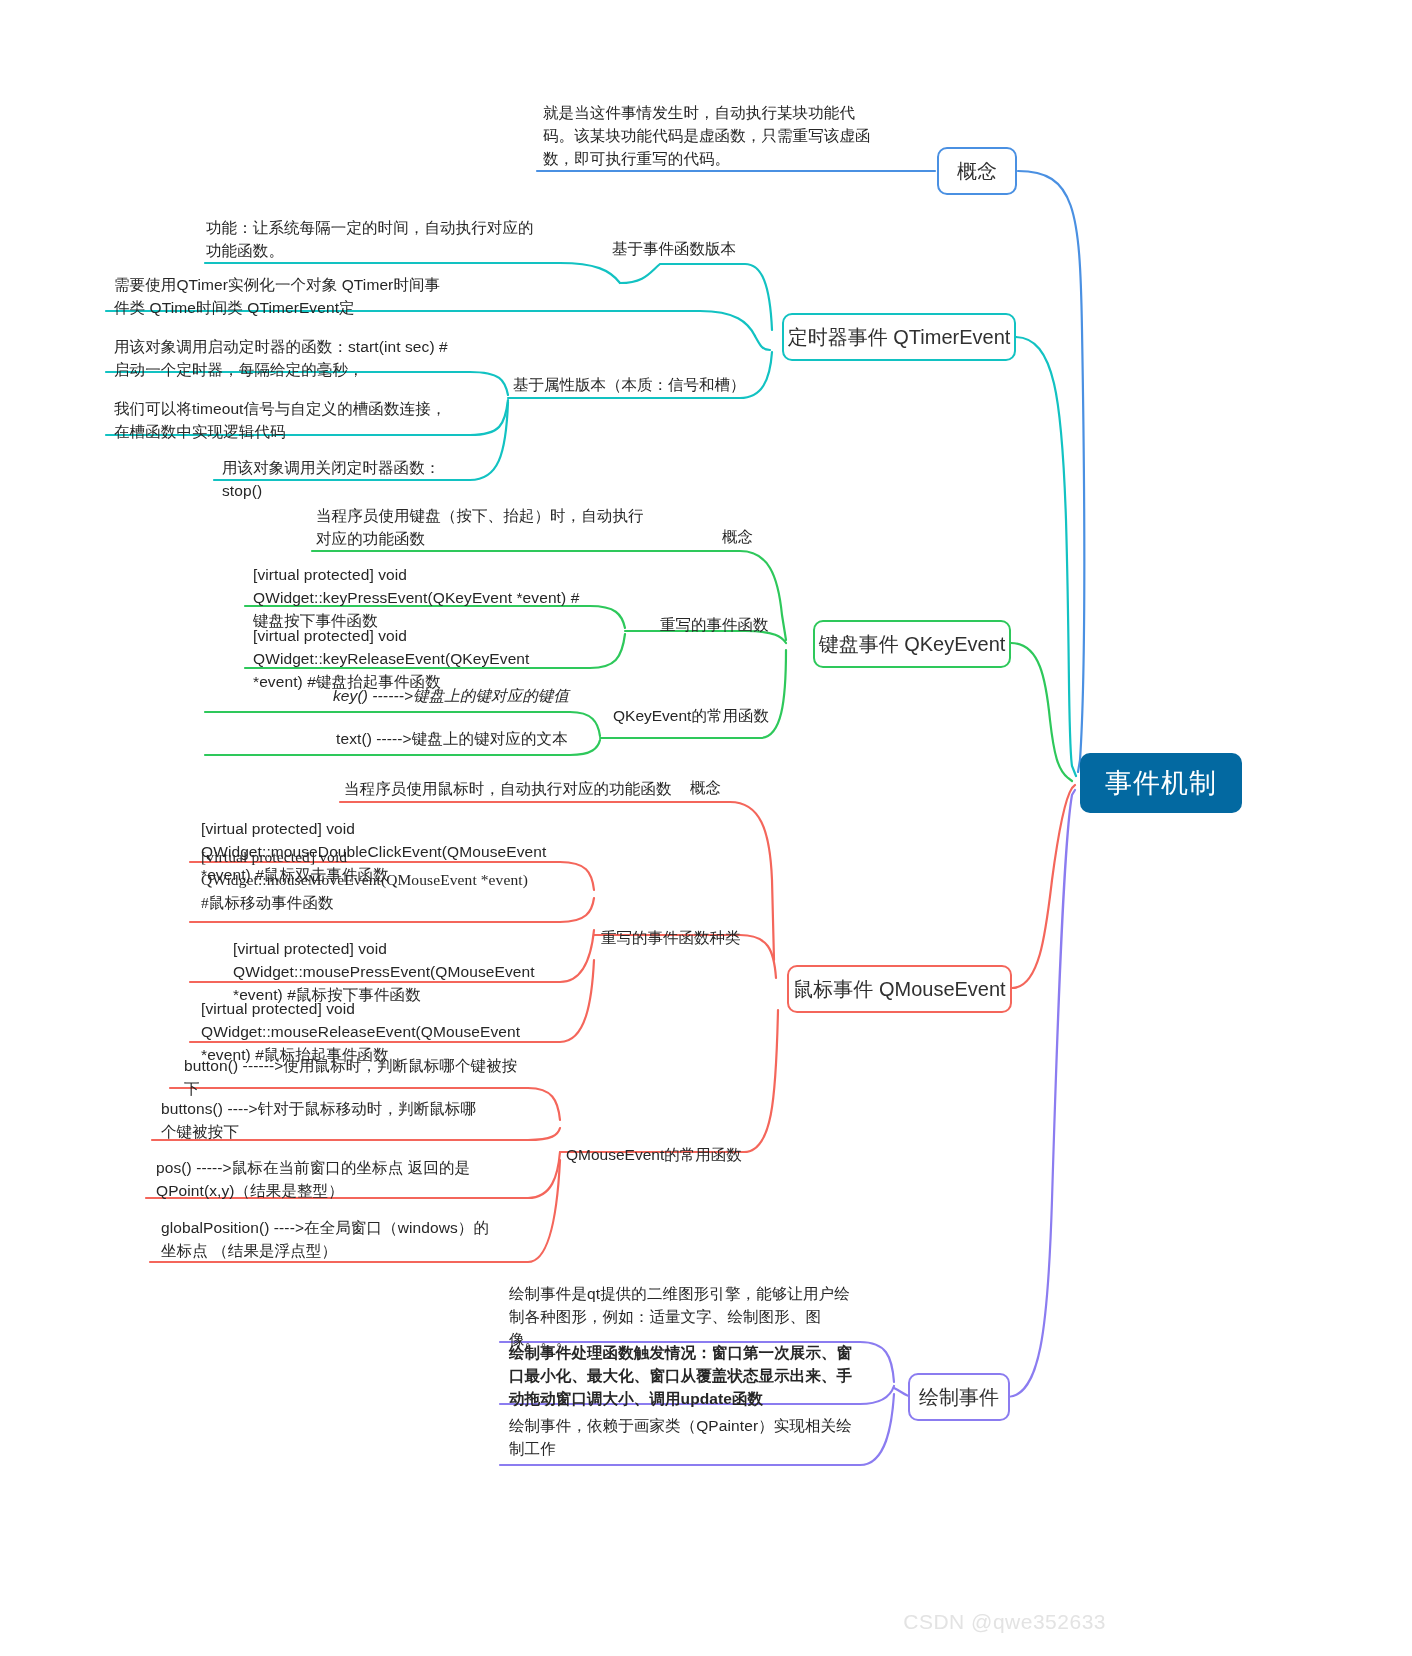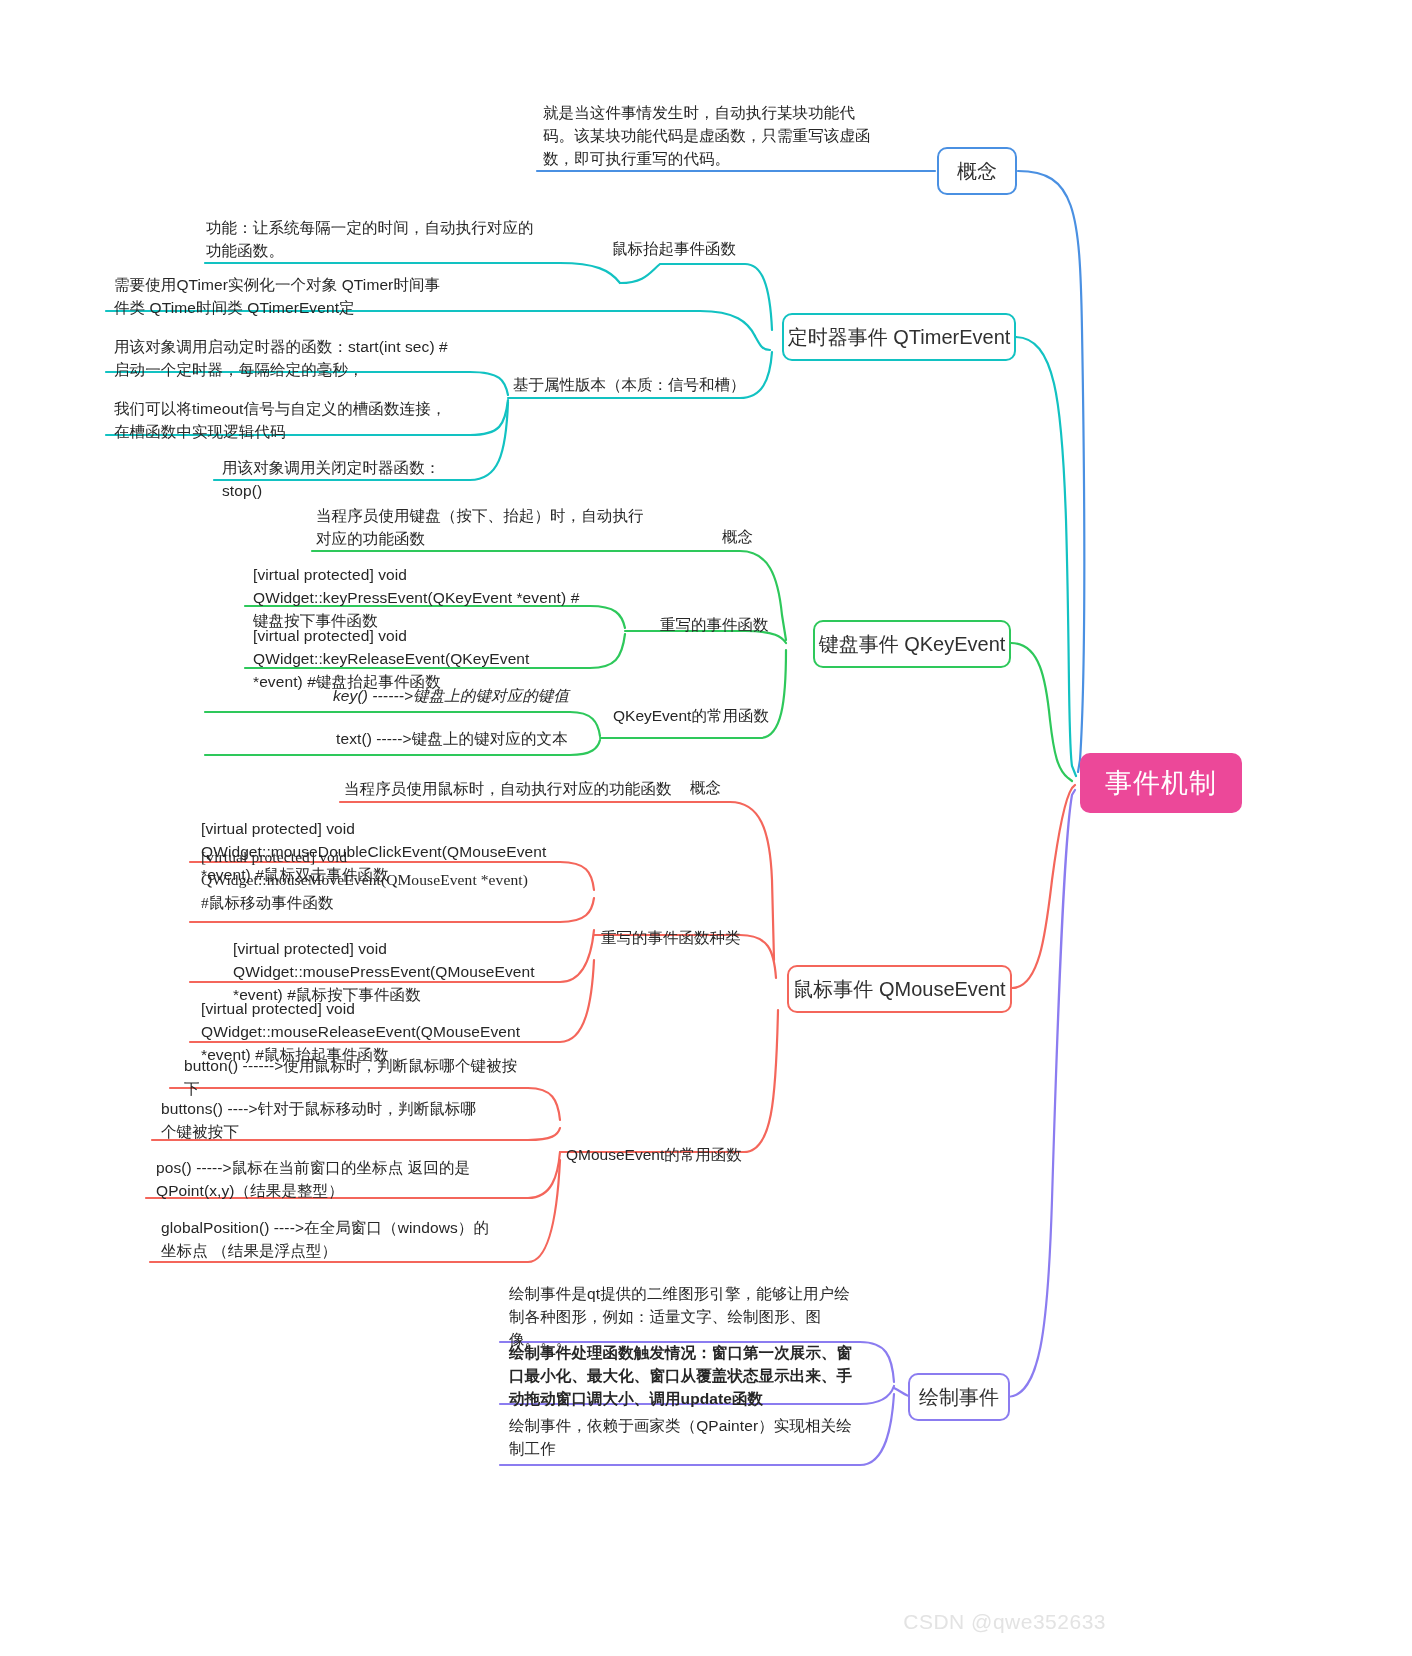--- a/index.html
+++ b/index.html
@@ -64,21 +64,21 @@
     white-space: nowrap;
   }
   .topic.teal   { border-color: #12c2c2; }
   .topic.green  { border-color: #2ec85b; }
   .topic.red    { border-color: #f4665b; }
   .topic.purple { border-color: #8b7cf0; }
   .root {
     position: absolute;
     box-sizing: border-box;
     border-radius: 10px;
-    background: #ec4899;
+    background: #0369a1;
     color: #ffffff;
     display: flex;
     align-items: center;
     justify-content: center;
     font-size: 27px;
     letter-spacing: 1px;
     white-space: nowrap;
   }
   .watermark {
     position: absolute;
@@ -160,21 +160,21 @@
   </svg>
 
   <div class="leaf" style="left:537px; top:100px; width:348px;">就是当这件事情发生时，自动执行某块功能代码。该某块功能代码是虚函数，只需重写该虚函数，即可执行重写的代码。</div>
 
   <div class="topic blue" style="left:937px; top:147px; width:80px; height:48px; border-color:#4a90e2;">概念</div>
 
   <div class="leaf" style="left:200px; top:215px; width:340px;">功能：让系统每隔一定的时间，自动执行对应的功能函数。</div>
 
   <div class="leaf" style="left:108px; top:272px; width:348px;">需要使用QTimer实例化一个对象 QTimer时间事件类 QTime时间类 QTimerEvent定</div>
 
-  <div class="mid" style="left:612px; top:238px;">鼠标抬起事件函数</div>
+  <div class="mid" style="left:612px; top:238px;">基于事件函数版本</div>
 
   <div class="leaf" style="left:108px; top:334px; width:348px;">用该对象调用启动定时器的函数：start(int sec) #启动一个定时器，每隔给定的毫秒，</div>
 
   <div class="leaf" style="left:108px; top:396px; width:348px;">我们可以将timeout信号与自定义的槽函数连接，在槽函数中实现逻辑代码</div>
 
   <div class="leaf" style="left:216px; top:455px; width:250px;">用该对象调用关闭定时器函数：stop()</div>
 
   <div class="mid" style="left:513px; top:374px;">基于属性版本（本质：信号和槽）</div>
 
   <div class="topic teal" style="left:782px; top:313px; width:234px; height:48px;">定时器事件 QTimerEvent</div>

